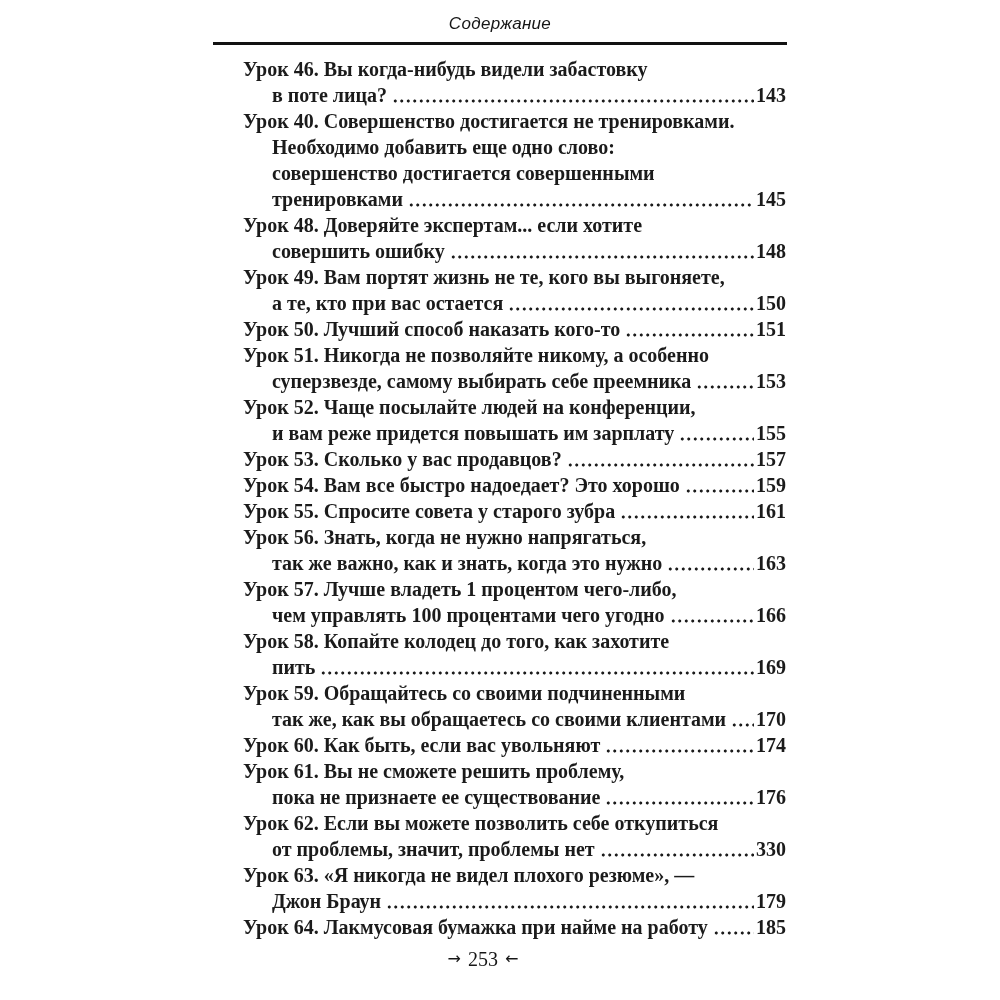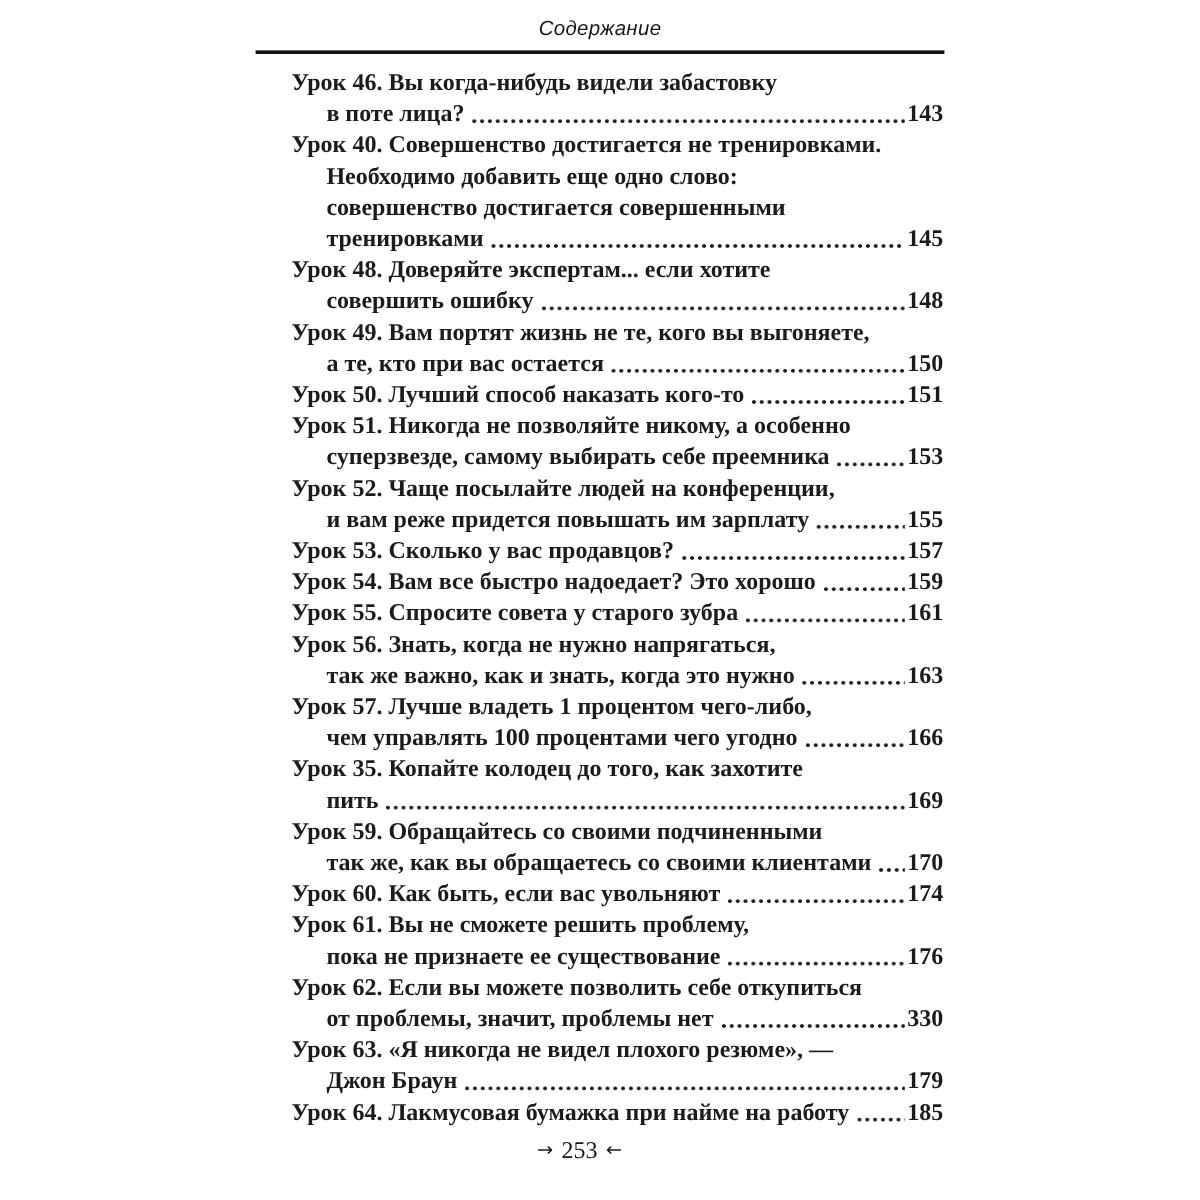--- a/index.html
+++ b/index.html
@@ -183,21 +183,21 @@
       </div>
       <div class="toc-entry">
         <div class="line"><span class="txt">Урок 57. Лучше владеть 1 процентом чего-либо,</span></div>
         <div class="line cont last">
           <span class="txt">чем управлять 100 процентами чего угодно</span>
           <span class="dots"></span>
           <span class="pg">166</span>
         </div>
       </div>
       <div class="toc-entry">
-        <div class="line"><span class="txt">Урок 35. Копайте колодец до того, как захотите</span></div>
+        <div class="line"><span class="txt">Урок 58. Копайте колодец до того, как захотите</span></div>
         <div class="line cont last">
           <span class="txt">пить</span>
           <span class="dots"></span>
           <span class="pg">169</span>
         </div>
       </div>
       <div class="toc-entry">
         <div class="line"><span class="txt">Урок 59. Обращайтесь со своими подчиненными</span></div>
         <div class="line cont last">
           <span class="txt">так же, как вы обращаетесь со своими клиентами</span>

